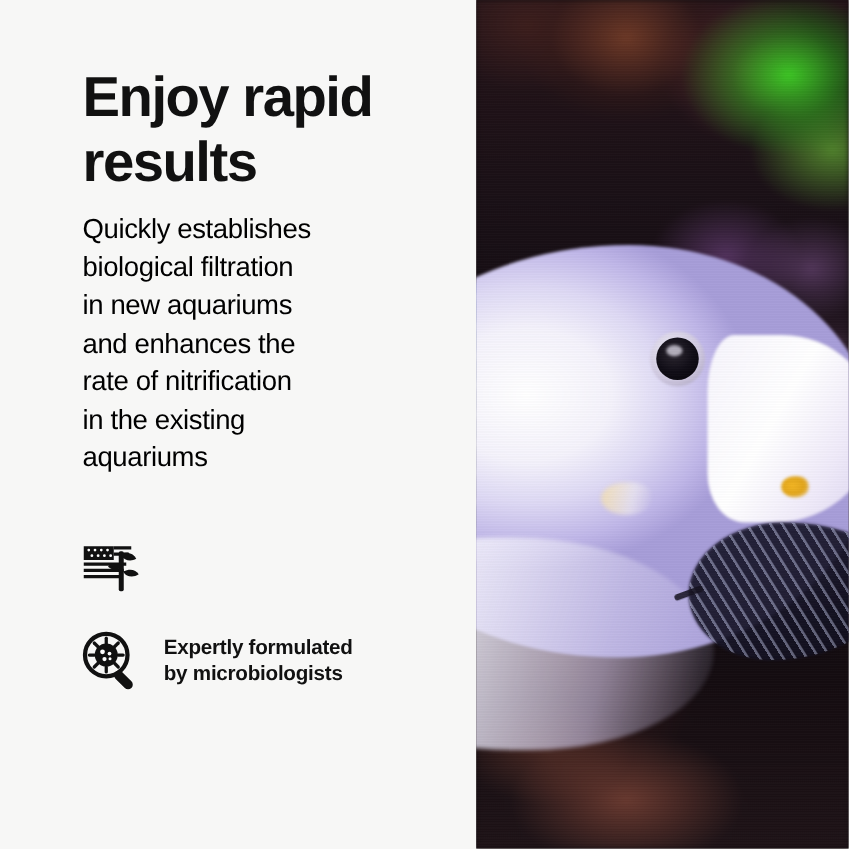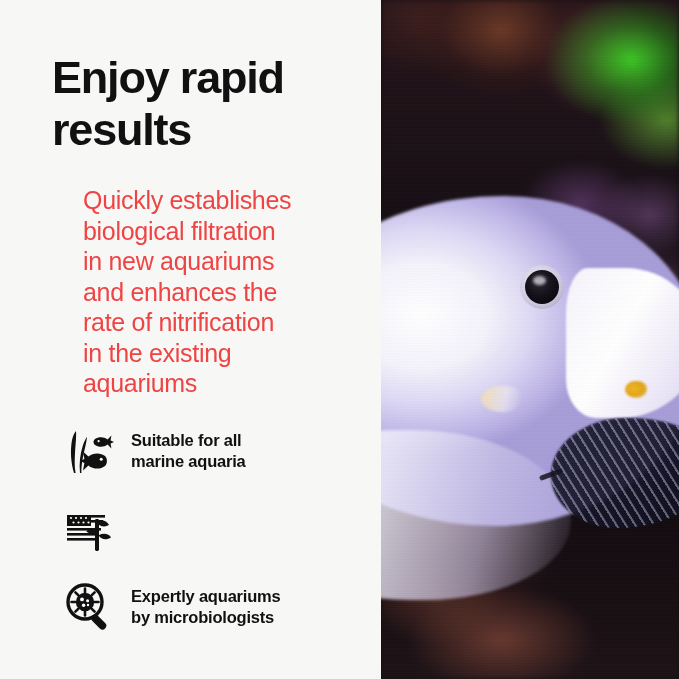--- a/index.html
+++ b/index.html
@@ -12,36 +12,36 @@
   .page{position:relative;width:679px;height:679px;display:flex;}
 
   
   .left-panel{
     position:relative;
     width:381px;height:679px;
     background:#f7f7f6;
     box-sizing:border-box;
   }
   .headline{
-    position:absolute;left:52px;top:52px;width:300px;
+    position:absolute;left:66px;top:52px;width:300px;
     margin:0;
     font-size:45px;
     line-height:52px;
     font-weight:700;
     letter-spacing:-1.2px;
     color:#111111;
   }
   .body-copy{
     position:absolute;left:66px;top:168px;width:300px;
-    margin:17px;
-    font-size:25px;
+    margin:0;
+    font-size:22px;
     line-height:30.5px;
     font-weight:400;
     letter-spacing:-0.3px;
-    color:#ef4444;
+    color:#000000;
     white-space:pre-line;
   }
 
   
   .features{
     position:absolute;left:58px;top:420px;width:310px;
   }
   .feature{
     display:flex;align-items:center;
     height:62px;
@@ -188,36 +188,20 @@
     <p class="body-copy">Quickly establishes
 biological filtration
 in new aquariums
 and enhances the
 rate of nitrification
 in the existing
 aquariums</p>
 
     <div class="features">
 
-      <div class="feature">
-        <span class="feature-icon">
-          <svg width="56" height="56" viewBox="0 0 56 56" aria-hidden="true">
-            <g fill="#111111">
-              <path d="M13 50 C10 40 9 28 11 17 C12 12 14 9 15 8 C15.5 13 14.5 22 14 30 C13.6 37 13.4 44 14.6 50 Z"></path>
-              <path d="M19 50 C18 41 19 31 22 22 C23.4 18 25 15 26 14 C25.4 20 23.4 27 22 34 C20.9 40 20.2 45 20.4 50 Z"></path>
-              <path d="M34 16 C37.5 13.4 43 13.6 46.6 16.4 L50.4 12.6 L49.6 17.6 L53 19 L49.6 20.4 L50.4 25.4 L46.6 21.6 C43 24.4 37.5 24.6 34 22 C32 20.6 32 17.4 34 16 Z"></path>
-              <circle cx="37.6" cy="18.2" r="1.1" fill="#ffffff"></circle>
-              <path d="M44 33 C39.6 29.4 32 29.6 27.4 33.6 L22 28.6 L23.4 36 L19 38 L23.4 40 L22 47.4 L27.4 42.4 C32 46.4 39.6 46.6 44 43 C46.6 40.8 46.6 35.2 44 33 Z"></path>
-              <circle cx="40.2" cy="36.2" r="1.5" fill="#ffffff"></circle>
-            </g>
-          </svg>
-        </span>
-        <span class="feature-text">Suitable for all
-marine aquaria</span>
-      </div>
 
       <div class="feature">
         <span class="feature-icon">
           <svg width="56" height="56" viewBox="0 0 56 56" aria-hidden="true">
             <g fill="#111111">
               <rect x="6" y="14" width="24" height="11"></rect>
               <g fill="#ffffff">
                 <circle cx="10" cy="17" r="1.1"></circle>
                   <circle cx="15" cy="17" r="1.1"></circle>
                 <circle cx="20" cy="17" r="1.1"></circle>
@@ -260,21 +244,21 @@
             <circle cx="24" cy="23" r="9.2" fill="#111111"></circle>
             <g fill="#ffffff">
               <circle cx="21" cy="20.4" r="1.9"></circle>
               <circle cx="26.6" cy="21.8" r="1.5"></circle>
               <circle cx="22.6" cy="26.2" r="1.7"></circle>
               <circle cx="27" cy="26" r="1.2"></circle>
             </g>
             <rect x="34" y="34" width="7.5" height="18" rx="3.7" transform="rotate(-45 37.75 43)" fill="#111111"></rect>
           </svg>
         </span>
-        <span class="feature-text">Expertly aquariums
+        <span class="feature-text">Expertly formulated
 by microbiologists</span>
       </div>
 
     </div>
   </div>
 
   <div class="photo">
     <div class="layer bg-reef"></div>
     <div class="layer dorsal"></div>
     <div class="layer dorsal-rays"></div>

